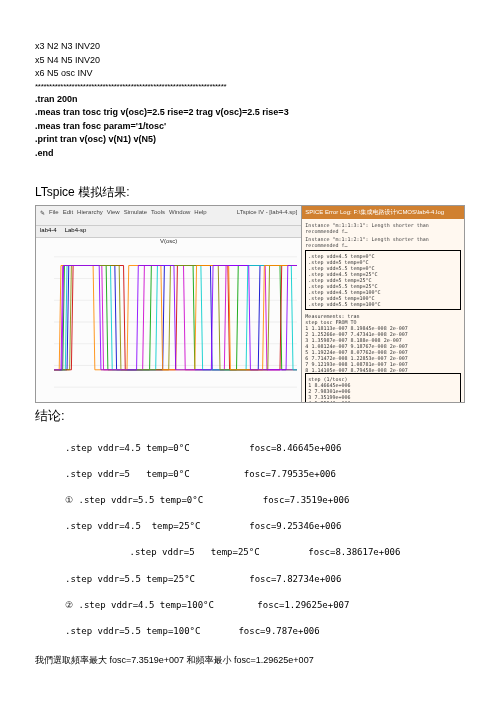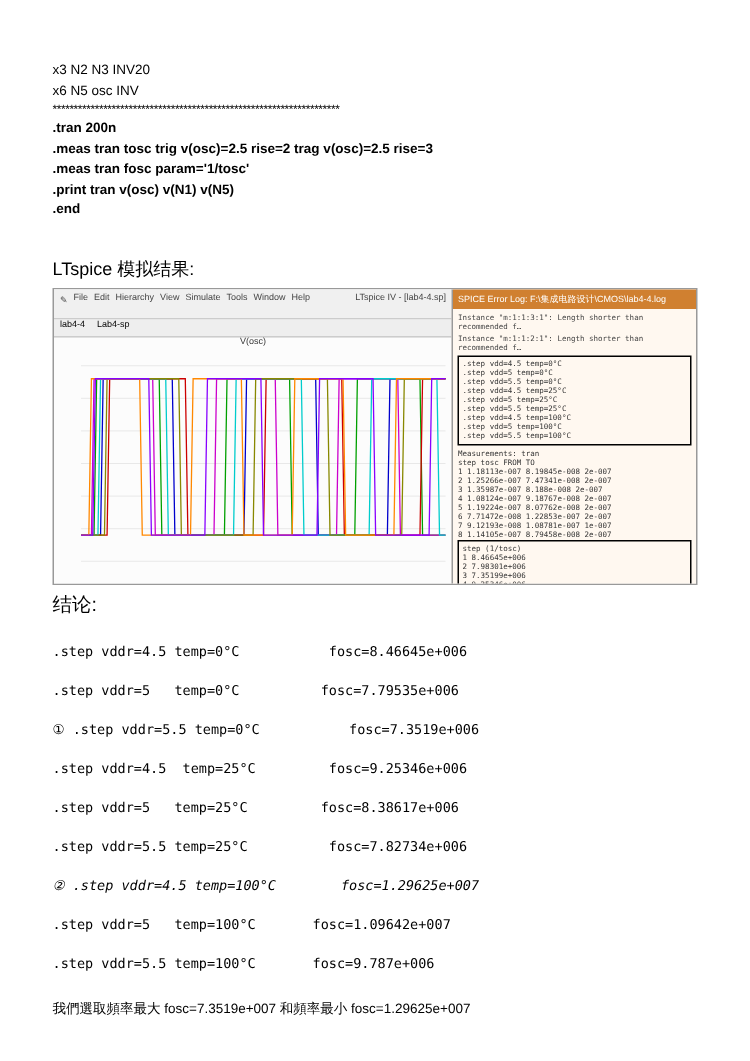--- a/index.html
+++ b/index.html
@@ -21,29 +21,30 @@
     .chart-toolbar { height: 20px; background: #f0f0f0; border-bottom: 1px solid #ccc; font-size: 6px; padding: 3px 4px; display: flex; gap: 4px; color: #444; }
     .chart-tab { height: 12px; background: #eee; border-bottom: 1px solid #ccc; font-size: 6px; padding: 1px 4px; display: flex; gap: 8px; }
     .chart-body { flex: 1; position: relative; padding: 2px 4px 4px 18px; }
     .plot { width: 100%; height: 100%; }
     .log-panel { flex: 1; background: #fff8f0; border-left: 1px solid #999; display: flex; flex-direction: column; }
     .log-title { background: #d08030; color: #fff; font-size: 6px; padding: 2px 3px; overflow: hidden; white-space: nowrap; }
     .log-body { flex: 1; font-family: monospace; font-size: 5px; padding: 3px; line-height: 1.2; color: #333; overflow: hidden; }
     .log-block { border: 1.5px solid #000; padding: 2px; margin-bottom: 3px; }
     .log-header { font-size: 5px; color: #444; margin-bottom: 2px; }
     .conclusion-title { font-size: 13px; margin: 4px 0; }
-    .step-lines { font-family: monospace; font-size: 9px; line-height: 1.45; white-space: pre; }
+    .step-lines { font-family: monospace; font-size: 9px; line-height: 1.45; white-space: pre; margin-left: 30px; }
     .final-line { font-size: 9px; margin-top: 3px; }
     .vosc-label { font-size: 6px; text-align: center; color: #333; }
   </style>
 </head>
 <body>
 
 <div class="netlist">
   <div>x3 N2    N3    INV20</div>
+  <div>x5 N4    N5    INV20</div>
   <div>x6 N5    osc INV</div>
   <div class="stars">********************************************************************</div>
   <div class="bold">.tran 200n</div>
   <div class="bold">.meas tran tosc trig v(osc)=2.5 rise=2 trag v(osc)=2.5 rise=3</div>
   <div class="bold">.meas tran fosc param='1/tosc'</div>
   <div class="bold">.print tran v(osc) v(N1) v(N5)</div>
   <div class="bold">.end</div>
 </div>
 
 <div class="result-title">LTspice 模拟结果:</div>
@@ -128,19 +129,18 @@
     </div>
   </div>
 </div>
 
 <div class="conclusion-title">结论:</div>
 <div class="step-lines">
 <span style="display: block;">.step vddr=4.5 temp=0°C           fosc=8.46645e+006</span>
 <span style="display: block;">.step vddr=5   temp=0°C          fosc=7.79535e+006</span>
 <span style="display: block;">① .step vddr=5.5 temp=0°C           fosc=7.3519e+006</span>
 <span style="display: block;">.step vddr=4.5  temp=25°C         fosc=9.25346e+006</span>
-<span style="display: block;">.step vddr=5   temp=25°C         fosc=8.38617e+006</span>
+<span style="display: block; text-align: center;">.step vddr=5   temp=25°C         fosc=8.38617e+006</span>
 <span style="display: block;">.step vddr=5.5 temp=25°C          fosc=7.82734e+006</span>
-<span style="display: block; font-style: italic;">② .step vddr=4.5 temp=100°C        fosc=1.29625e+007</span>
-<span style="display: block;">.step vddr=5   temp=100°C       fosc=1.09642e+007</span>
+<span style="display: block;">② .step vddr=4.5 temp=100°C        fosc=1.29625e+007</span>
 <span style="display: block;">.step vddr=5.5 temp=100°C       fosc=9.787e+006</span>
 </div>
 <div class="final-line">我們選取頻率最大 fosc=7.3519e+007 和頻率最小 fosc=1.29625e+007</div>
 
 </body></html>

